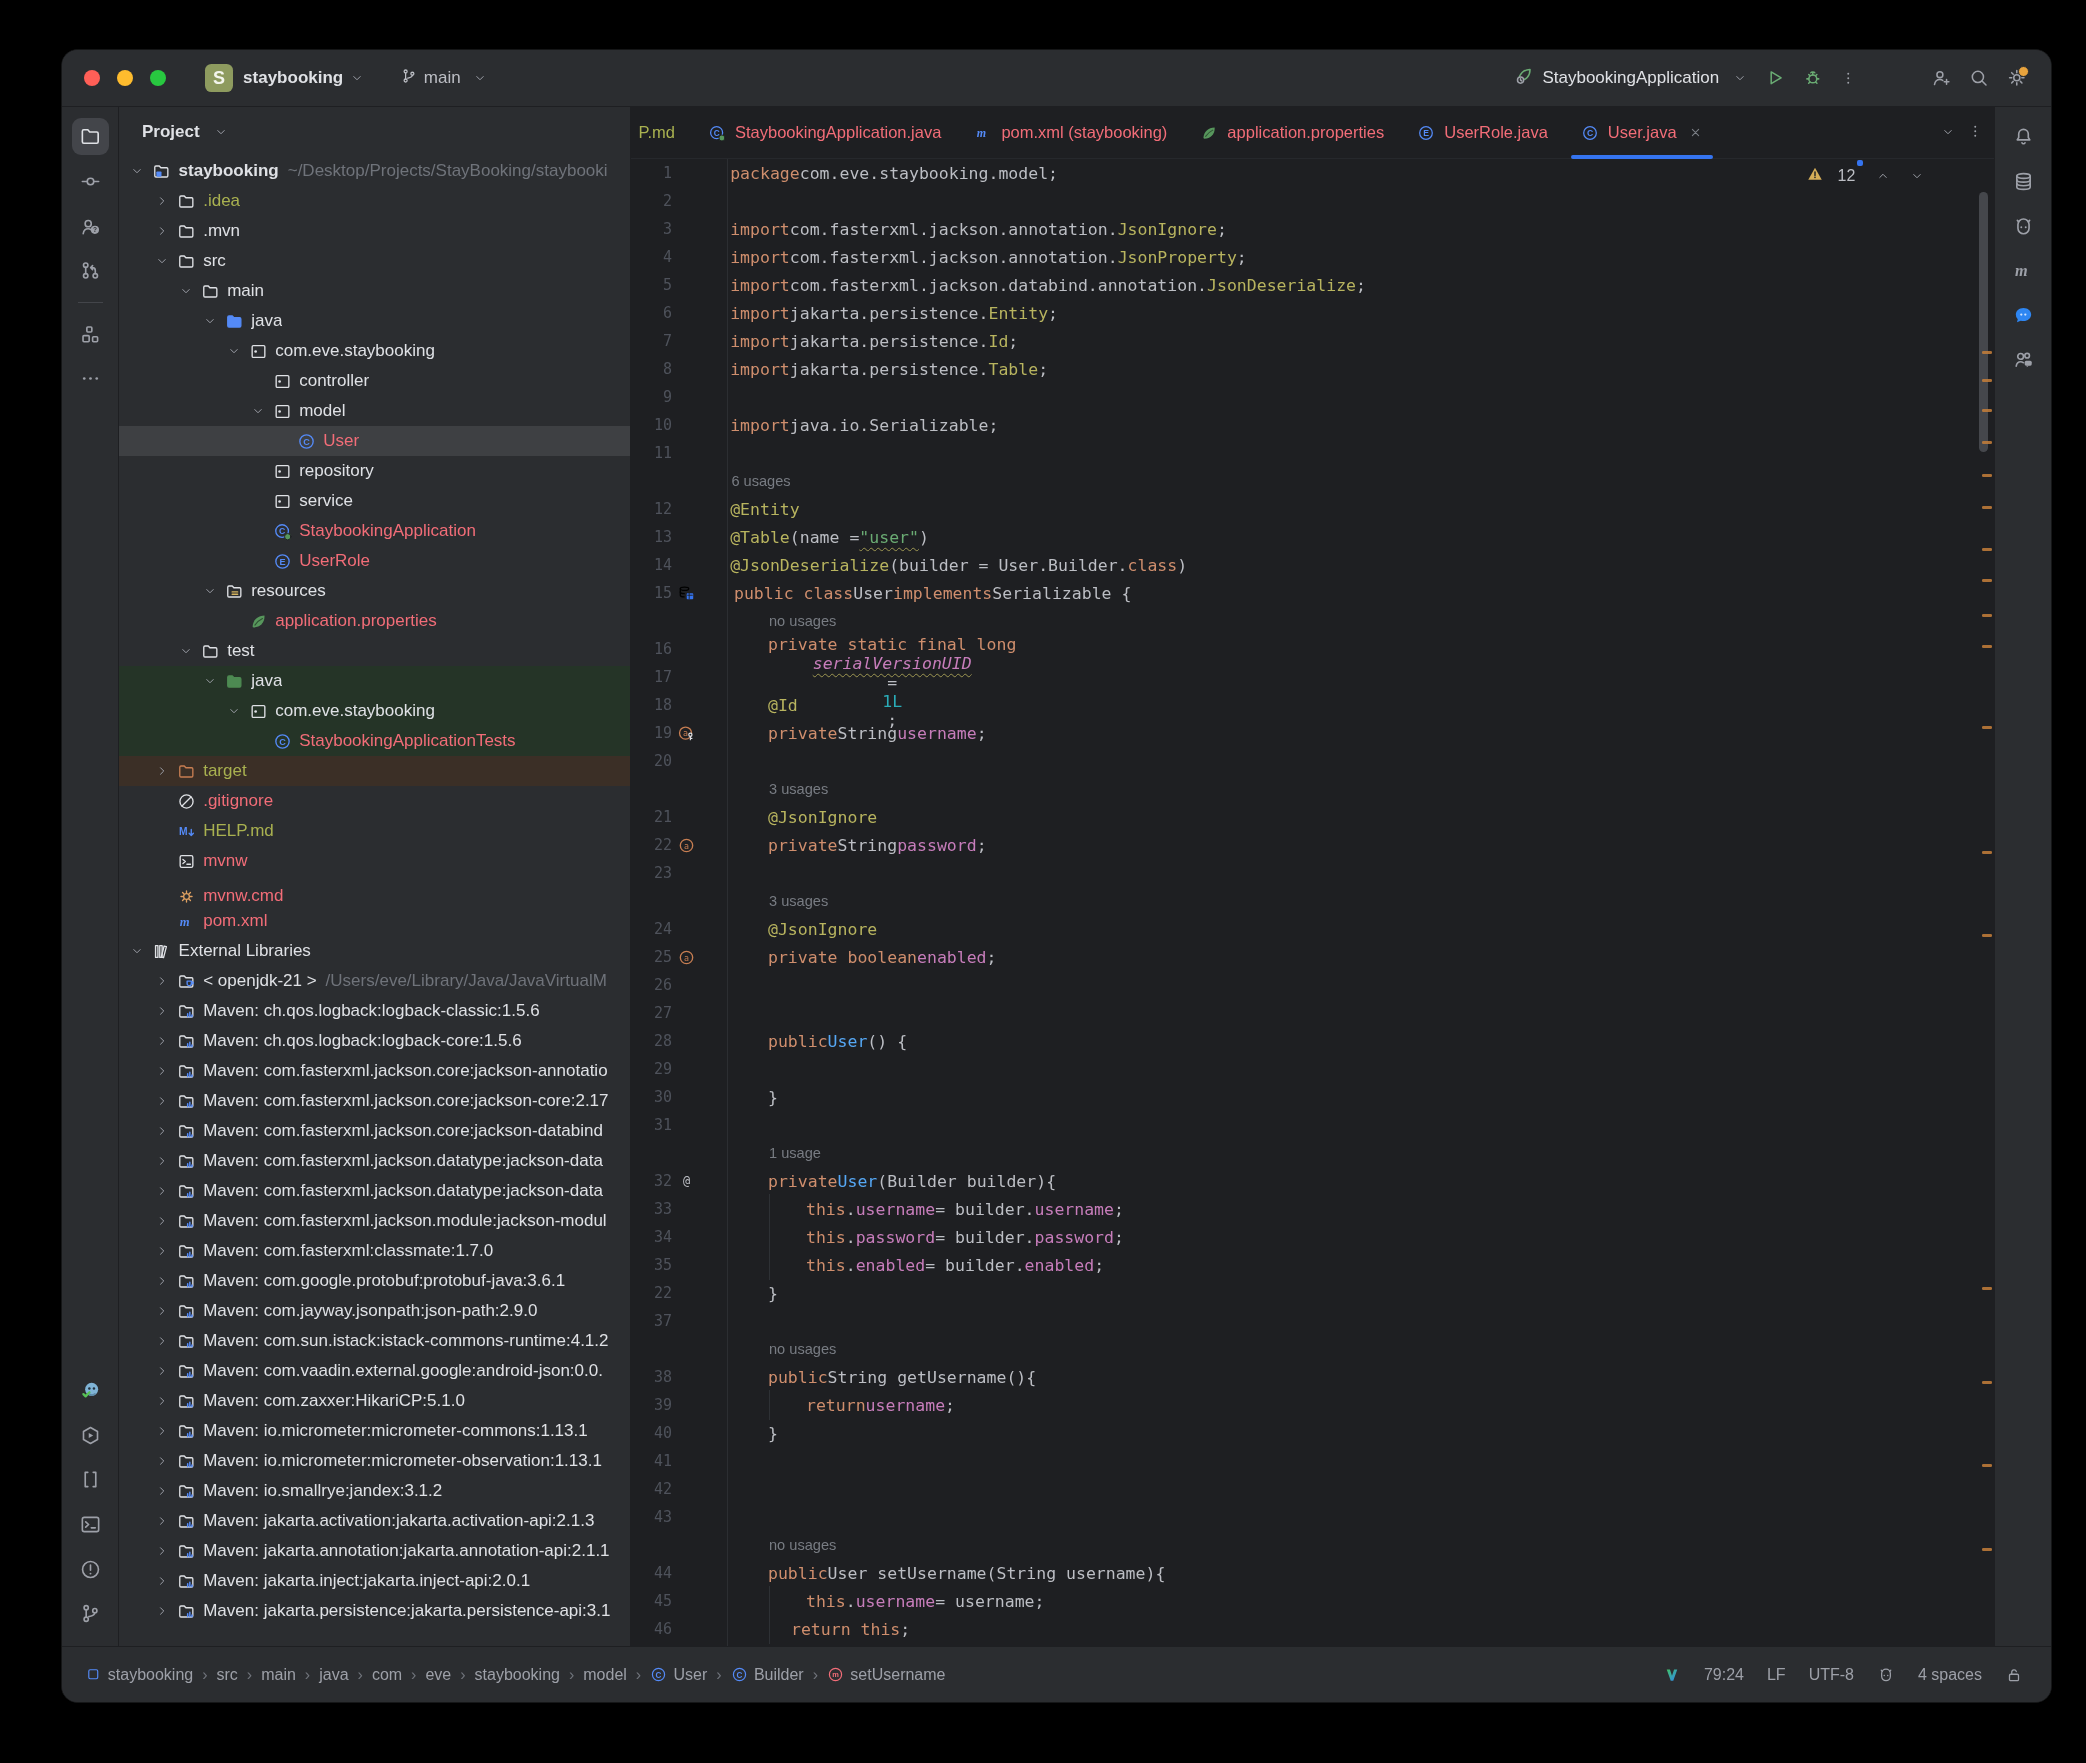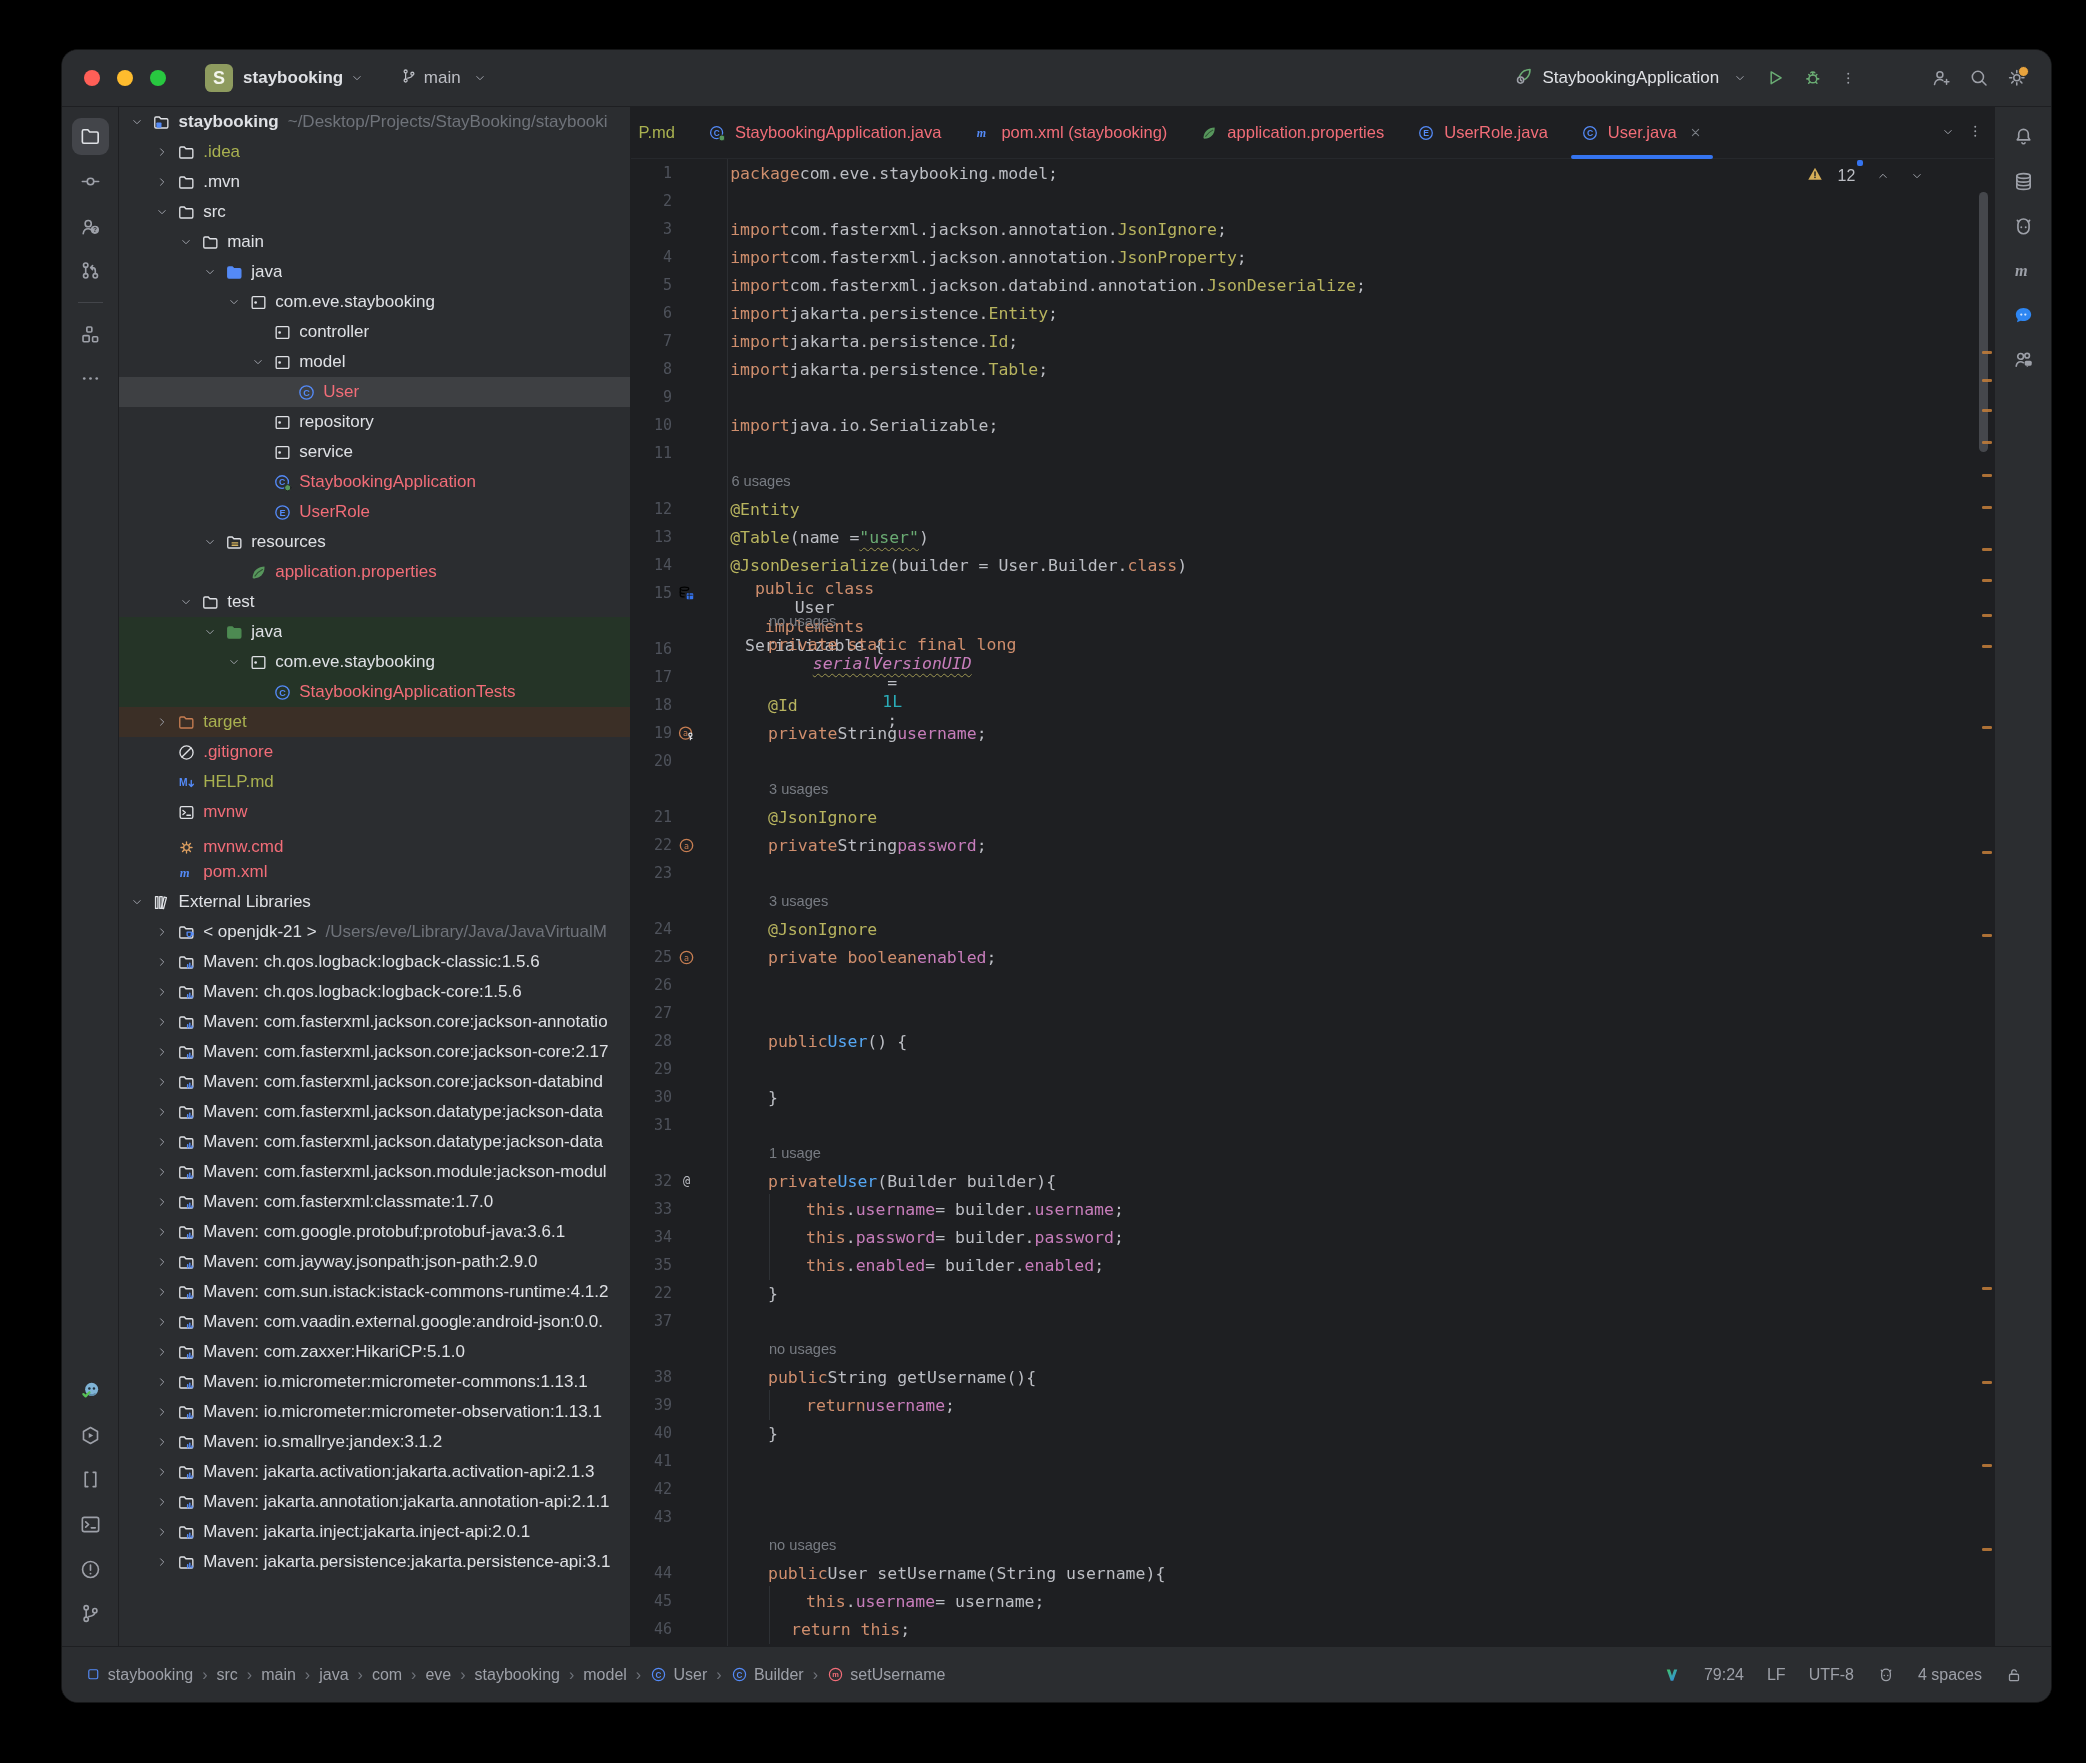--- a/index.html
+++ b/index.html
@@ -263,20 +263,28 @@
               <circle cx="7.5" cy="6" r="2.2"></circle>
               <circle cx="7.5" cy="18" r="2.2"></circle>
               <circle cx="16.5" cy="9" r="2.2"></circle>
               <path d="M7.5 8.2v7.6M16.5 11.2c0 2.8-3.2 3.4-6.2 4.1"></path>
             </svg>
           </span>
         </div>
       </div>
 
     <div class="panel">
+      <div class="panel-header">
+        <span>Project</span>
+        <span class="tb-chev" id="chev4">
+            <svg width="14" height="14" viewBox="0 0 24 24" fill="none" stroke="currentColor" stroke-width="1.7" stroke-linecap="round" stroke-linejoin="round">
+              <path d="M6.5 9.5 12 15l5.5-5.5"></path>
+            </svg>
+          </span>
+      </div>
       <div class="tree" id="tree">
           <div class="trow" style="padding-left: 11.4px;">
             <span class="chev">
               <svg width="14" height="14" viewBox="0 0 24 24" fill="none" stroke="currentColor" stroke-width="1.7" stroke-linecap="round" stroke-linejoin="round">
                 <path d="M6.5 9.5 12 15l5.5-5.5"></path>
               </svg>
             </span>
             <span class="ticon">
               <svg width="19" height="19" viewBox="0 0 24 24" fill="none" stroke="currentColor" stroke-width="1.7" stroke-linecap="round" stroke-linejoin="round">
                 <path d="M3.5 6.5a1.5 1.5 0 0 1 1.5-1.5h4.2l2 2.3h7.3a1.5 1.5 0 0 1 1.5 1.5v8.7a1.5 1.5 0 0 1-1.5 1.5H5a1.5 1.5 0 0 1-1.5-1.5z"></path>
@@ -1156,21 +1164,21 @@
                 <span class="gicon">
                   <svg width="19" height="19" viewBox="0 0 24 24" fill="none" stroke="currentColor" stroke-width="1.7" stroke-linecap="round" stroke-linejoin="round">
                     <ellipse cx="9.5" cy="6" rx="5.3" ry="2.1"></ellipse>
                     <path d="M4.2 6v8.2c0 1.1 2.1 2 4.8 2.1"></path>
                     <path d="M4.2 10.1c0 1.1 2.2 2 5 2.1"></path>
                     <rect x="12.3" y="11.6" width="8.2" height="7.6" rx="1" fill="#3574f0" stroke="none"></rect>
                     <path d="M13.4 14.2h6M15.4 11.8v7" stroke="#1e1f22" stroke-width="1.1"></path>
                   </svg>
                 </span>
               </div>
-              <div class="codewrap" style="padding-left: 18px; flex-direction: column;">
+              <div class="codewrap" style="padding-left: 7px;">
                 <span class="t-k">public class</span>
                 <span class="t-d"> User </span>
                 <span class="t-k">implements</span>
                 <span class="t-d"> Serializable {</span>
               </div>
             </div>
             <div class="erow">
               <div class="gut"></div>
               <span class="inlaytxt" style="padding-left: 42px;">no usages</span>
             </div>

